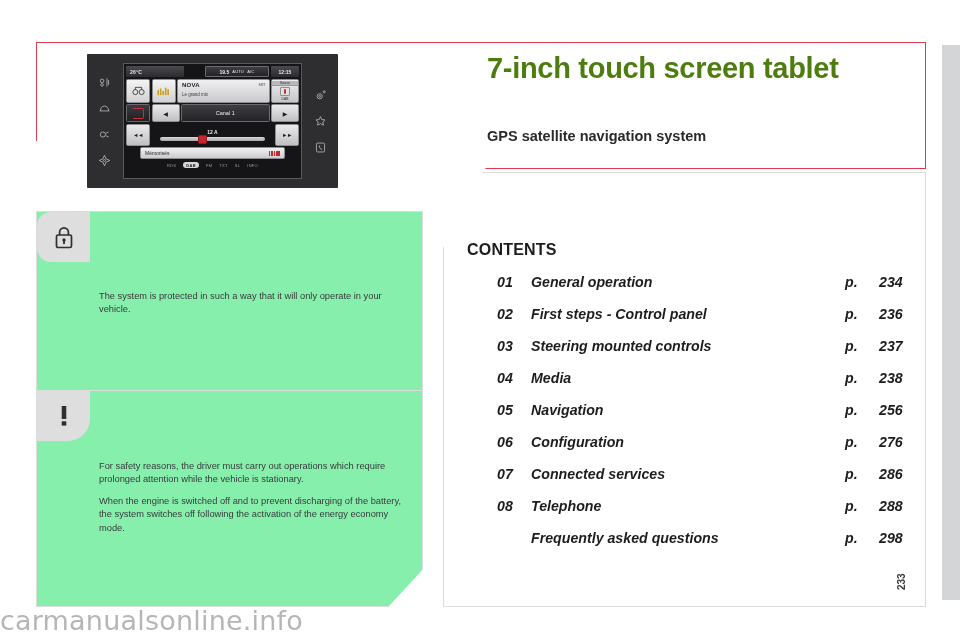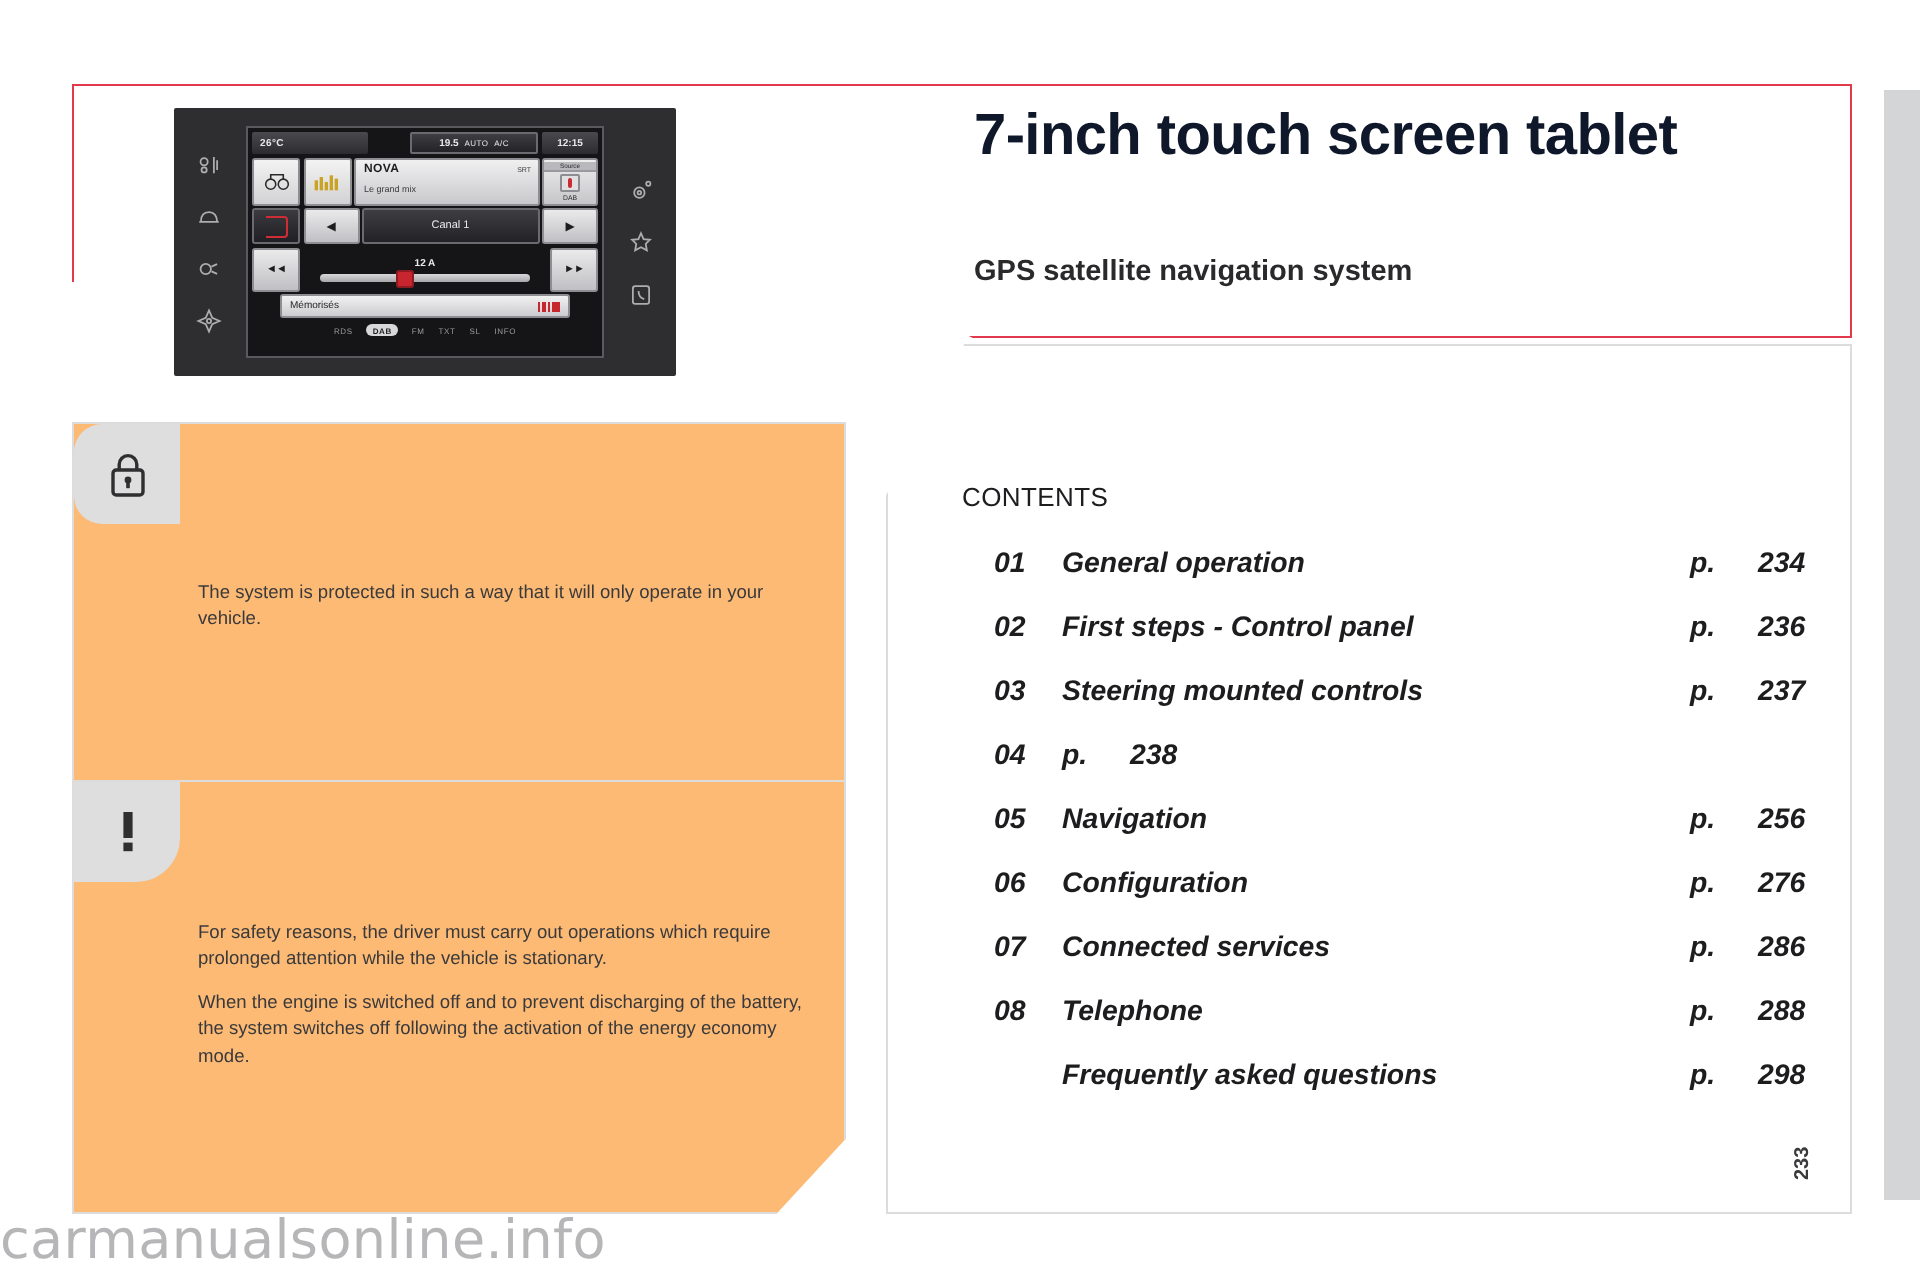--- a/index.html
+++ b/index.html
@@ -340,41 +340,41 @@
     font-size: 4px;
   }
 
   
   .header-title {
     position: absolute;
     left: 487px;
     top: 52px;
     font-size: 29px;
     font-weight: bold;
-    color: #0f172a;
+    color: #4d7c0f;
     letter-spacing: -.3px;
     white-space: nowrap;
   }
   .header-subs {
     position: absolute;
     left: 487px;
     top: 88px;
     font-size: 14.5px;
     font-weight: bold;
     color: #2a2a2c;
     line-height: 1.55;
   }
   .header-subs div { white-space: nowrap; margin-top: 37px; }
   .header-subs sup { font-size: 8.5px; vertical-align: super; }
 
   
   .note-box {
     position: absolute;
     box-sizing: border-box;
-    background: #fdba74;
+    background: #86efac;
     border: 1px solid #dcdcdd;
   }
   .note-box-1 {
     left: 36px;
     top: 211px;
     width: 387px;
     height: 180px;
   }
   .note-box-2 {
     left: 36px;
@@ -418,24 +418,24 @@
     top: 172px;
     width: 483px;
     height: 435px;
     box-sizing: border-box;
     background: #fff;
     border: 1px solid #dcdcdd;
     clip-path: polygon(8.1% 0, 100% 0, 100% 100%, 0 100%, 0 17.4%);
   }
   .contents-title {
     position: absolute;
-    left: 481px;
+    left: 467px;
     top: 241px;
-    font-size: 13px;
-    font-weight: normal;
+    font-size: 16px;
+    font-weight: bold;
     color: #1d1d1f;
     letter-spacing: .2px;
   }
   .contents-list {
     position: absolute;
     left: 497px;
     top: 274px;
     width: 422px;
     font-style: italic;
   }
@@ -688,20 +688,21 @@
 
     <div class="toc-row">
       <span class="toc-num">03</span>
       <span class="toc-label">Steering mounted controls</span>
       <span class="toc-p">p.</span>
       <span class="toc-page">237</span>
     </div>
 
     <div class="toc-row">
       <span class="toc-num">04</span>
+      <span class="toc-label">Media</span>
       <span class="toc-p">p.</span>
       <span class="toc-page">238</span>
     </div>
 
     <div class="toc-row">
       <span class="toc-num">05</span>
       <span class="toc-label">Navigation</span>
       <span class="toc-p">p.</span>
       <span class="toc-page">256</span>
     </div>

